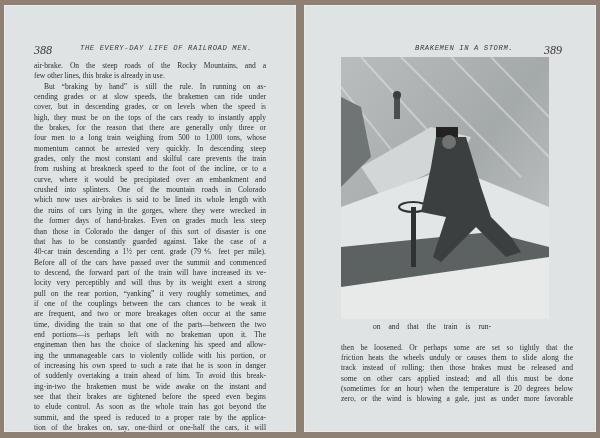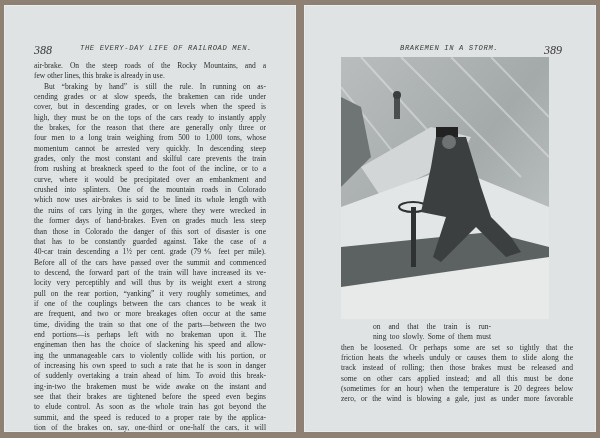--- a/index.html
+++ b/index.html
@@ -70,21 +70,21 @@
       <span class="line">of suddenly overtaking a train ahead of him. To avoid this break-</span>
       <span class="line">ing-in-two the brakemen must be wide awake on the instant and</span>
       <span class="line">see that their brakes are tightened before the speed even begins</span>
       <span class="line">to elude control. As soon as the whole train has got beyond the</span>
       <span class="line">summit, and the speed is reduced to a proper rate by the applica-</span>
       <span class="line">tion of the brakes on, say, one-third or one-half the cars, it will</span>
     </div>
 </div>
 
 <div class="page right">
-  <span class="running-head" style="left:96px;">BRAKEMEN IN A STORM.</span>
+  <span class="running-head" style="left:111px;">BRAKEMEN IN A STORM.</span>
   <span class="page-num" style="left:240px;">389</span>
 
   <div class="illus">
     <svg width="208" height="262" viewBox="0 0 208 262">
       <defs>
         <linearGradient id="sky" x1="0" y1="0" x2="1" y2="1">
           <stop offset="0" stop-color="#b9bdbd"></stop>
             <stop offset="0.5" stop-color="#a4a9a9"></stop>
             <stop offset="1" stop-color="#c7cbcb"></stop>
         </linearGradient>
@@ -108,21 +108,20 @@
       <ellipse cx="72" cy="150" rx="14" ry="5" fill="none" stroke="#2e3232" stroke-width="2"></ellipse>
       <polygon points="95,80 125,80 140,130 150,160 170,180 180,195 165,200 135,170 115,190 100,205 92,200 105,160 80,155 90,110" fill="#3b3f3f"></polygon>
       <rect x="95" y="70" width="22" height="10" fill="#222"></rect>
       <circle cx="108" cy="85" r="7" fill="#6e7272"></circle>
     </svg>
     
   </div>
 
   <div class="text" id="right-narrow" style="left:37px; top:317px; width:118px;margin-left:32px;">
       <span class="line">on and that the train is run-</span>
-      <span class="line">ning too slowly. Some of them must</span>
     </div>
   <div class="text" id="right-text" style="left:37px; top:337.7px; width:232px;">
       <span class="line">then be loosened. Or perhaps some are set so tightly that the</span>
       <span class="line">friction heats the wheels unduly or causes them to slide along the</span>
       <span class="line">track instead of rolling; then those brakes must be released and</span>
       <span class="line">some on other cars applied instead; and all this must be done</span>
       <span class="line">(sometimes for an hour) when the temperature is 20 degrees below</span>
       <span class="line">zero, or the wind is blowing a gale, just as under more favorable</span>
     </div>
 </div>

